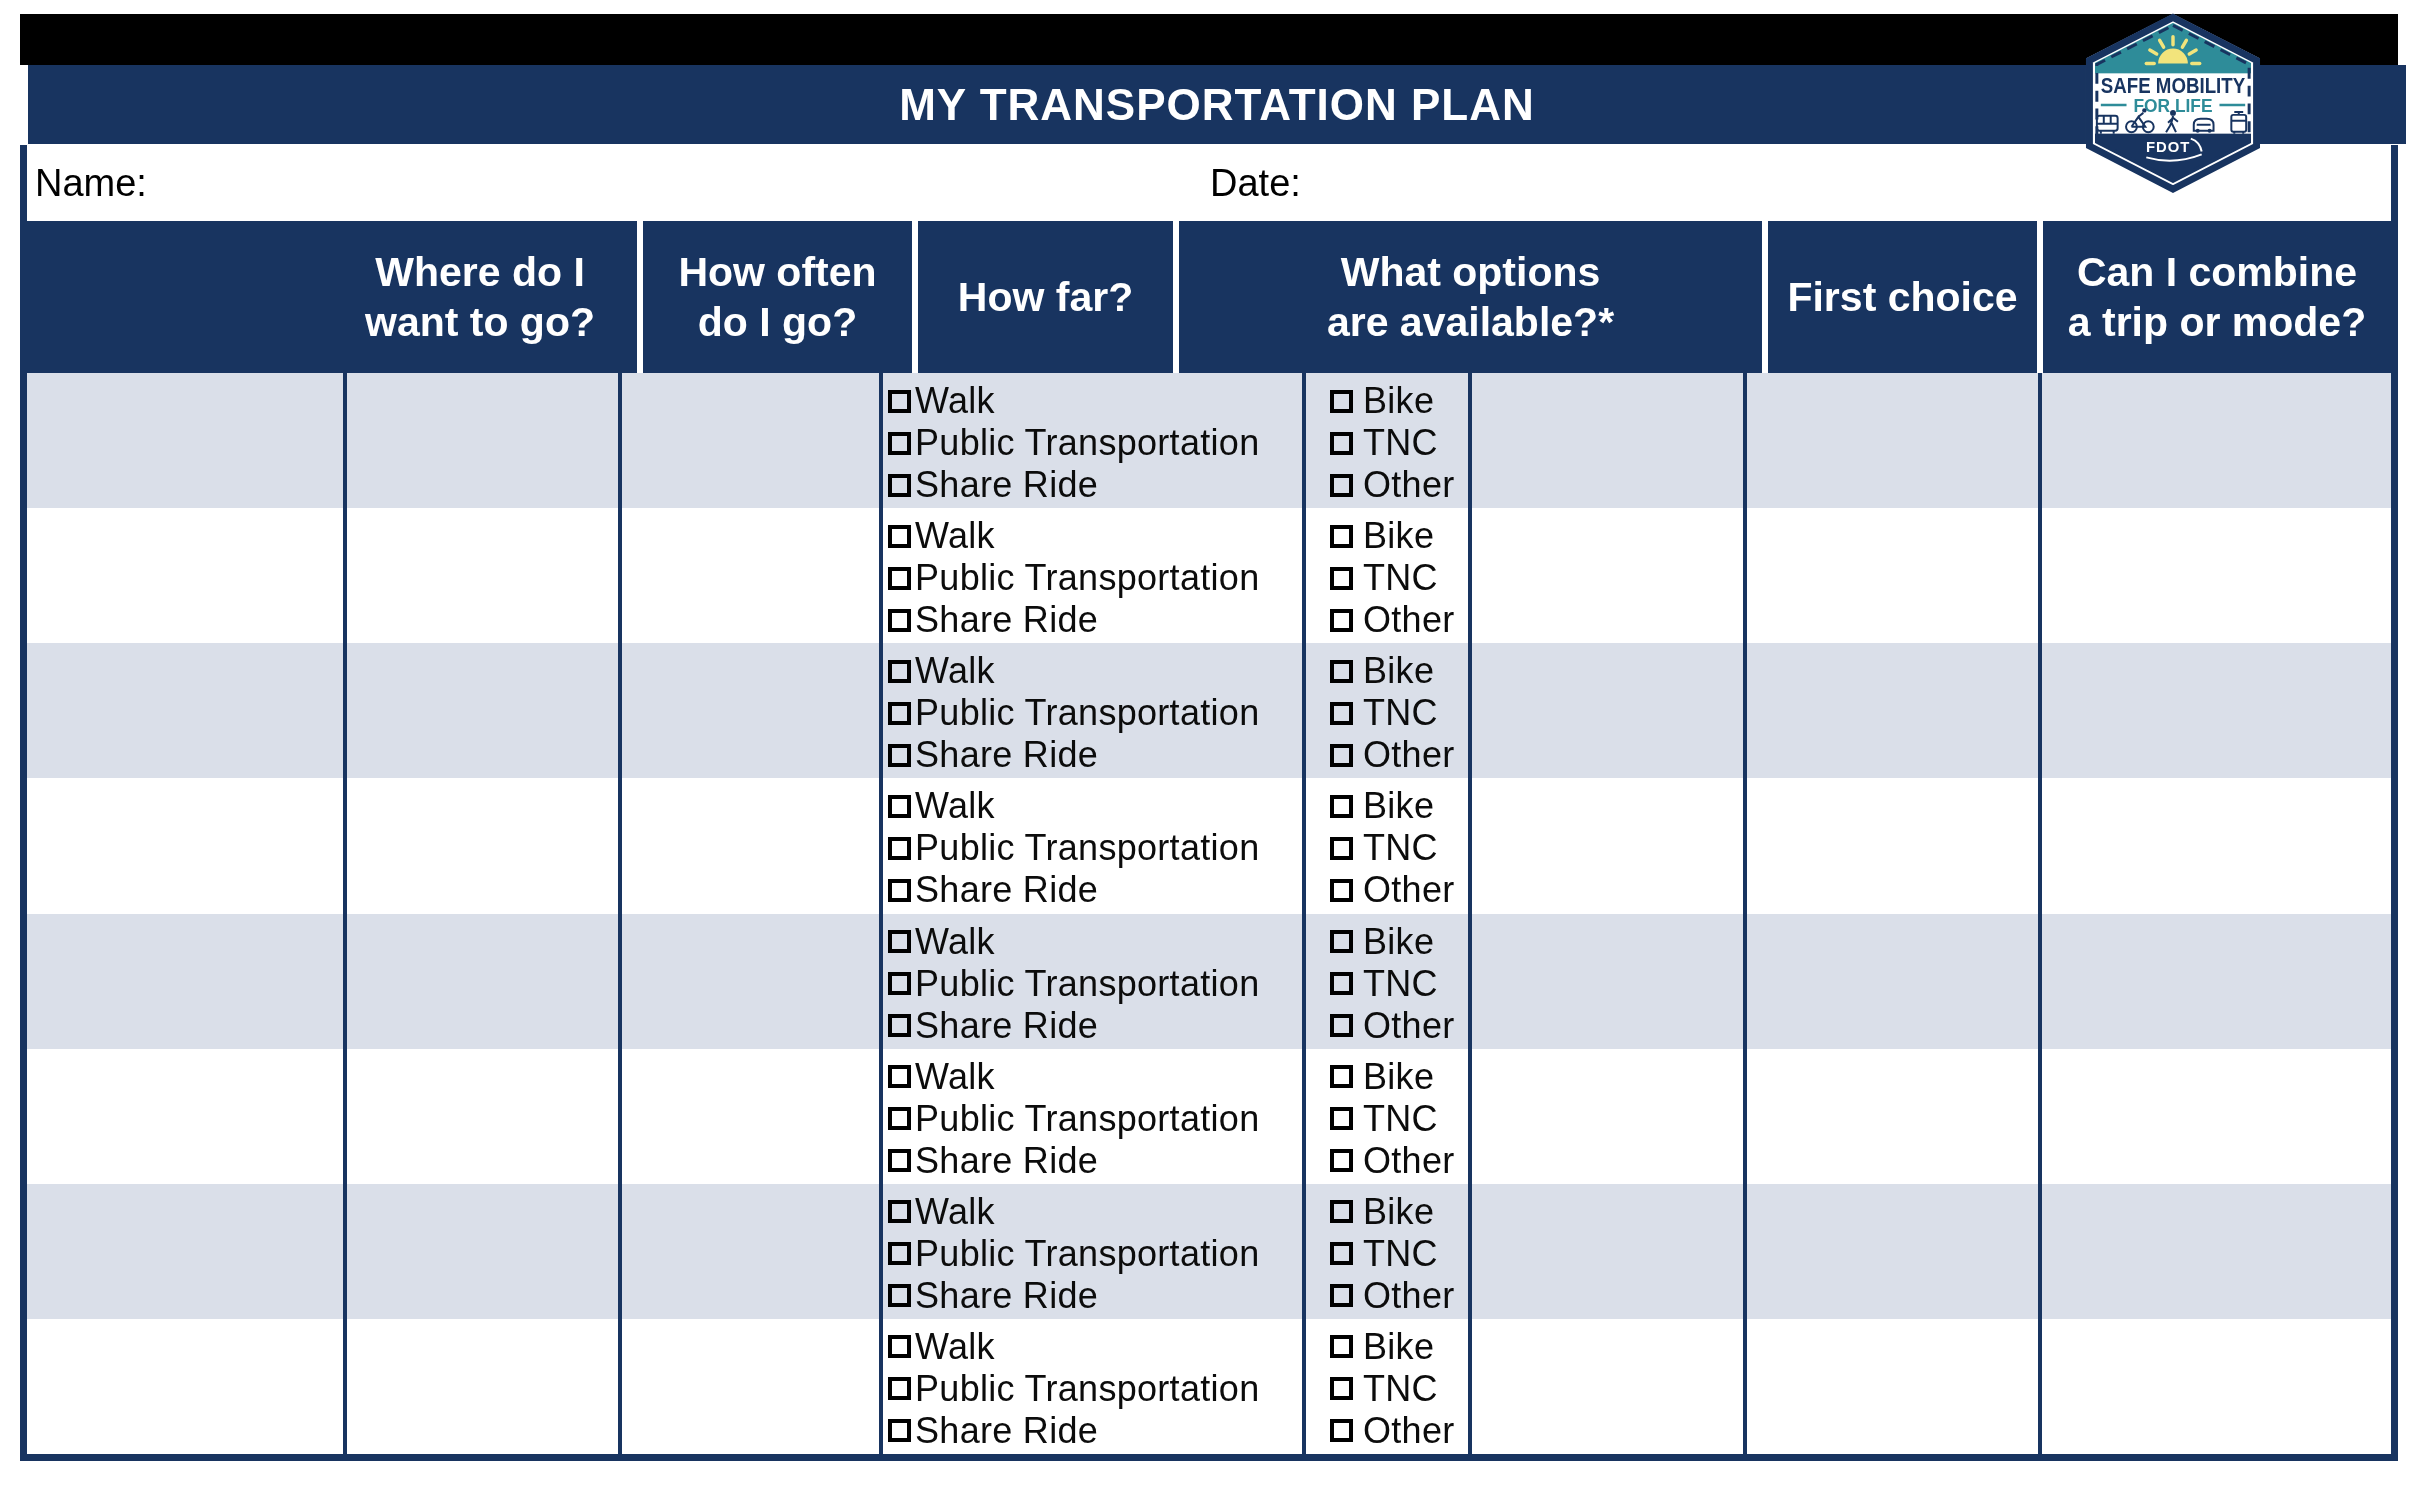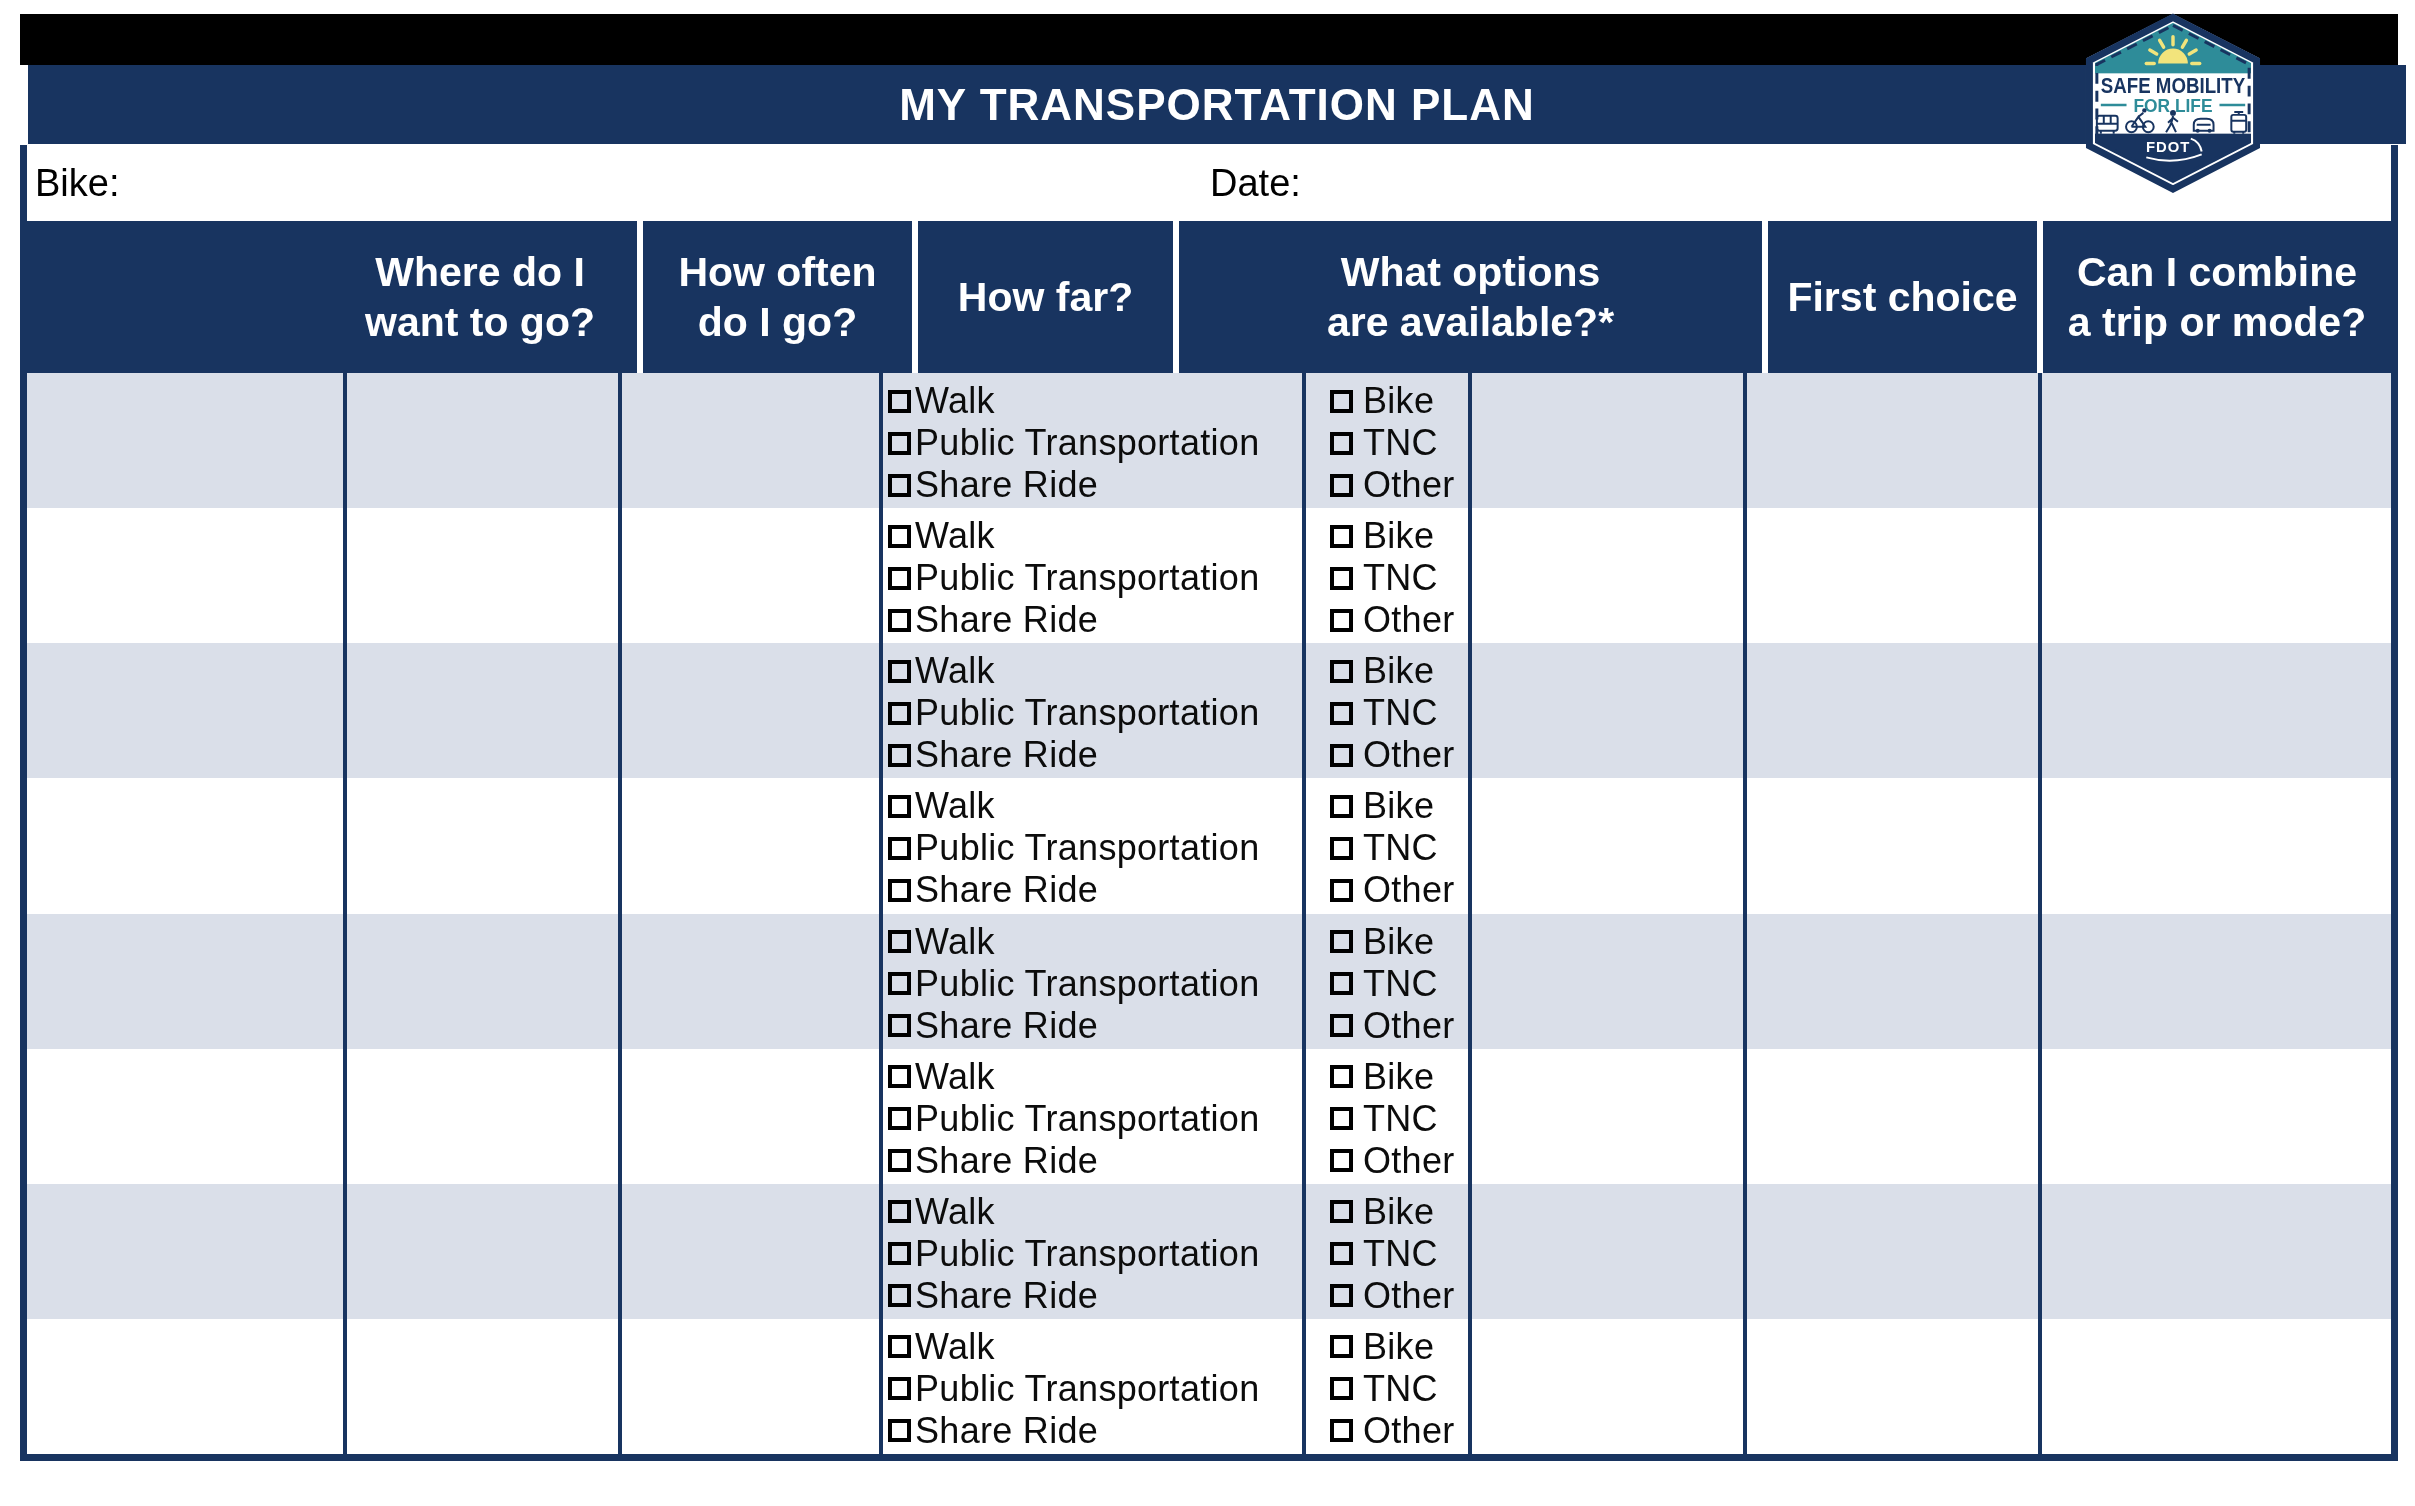--- a/index.html
+++ b/index.html
@@ -59,21 +59,21 @@
 
   <div class="black-bar"></div>
 
   <div class="title-bar">
     <div class="title">MY TRANSPORTATION PLAN</div>
   </div>
 
   <div class="frame">
 
     <div class="name-row">
-      <span class="name-label">Bike:</span>
+      <span class="name-label">Name:</span>
       <span class="date-label">Date:</span>
     </div>
 
     <div class="header-row">
       <div class="hcell w1">Where do I
 want to go?</div>
       <div class="hcell w2">How often
 do I go?</div>
       <div class="hcell w3">How far?</div>
       <div class="hcell w4">What options

